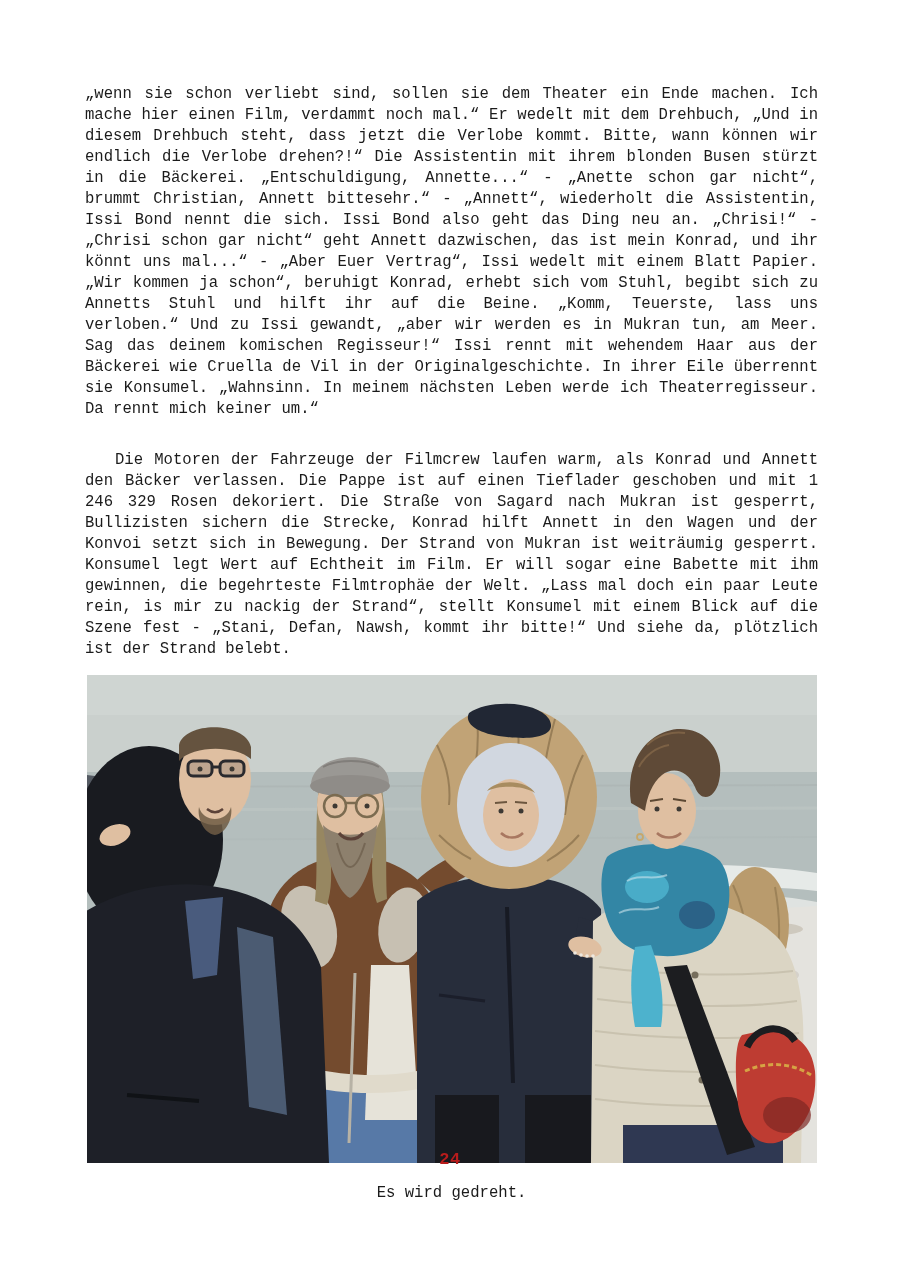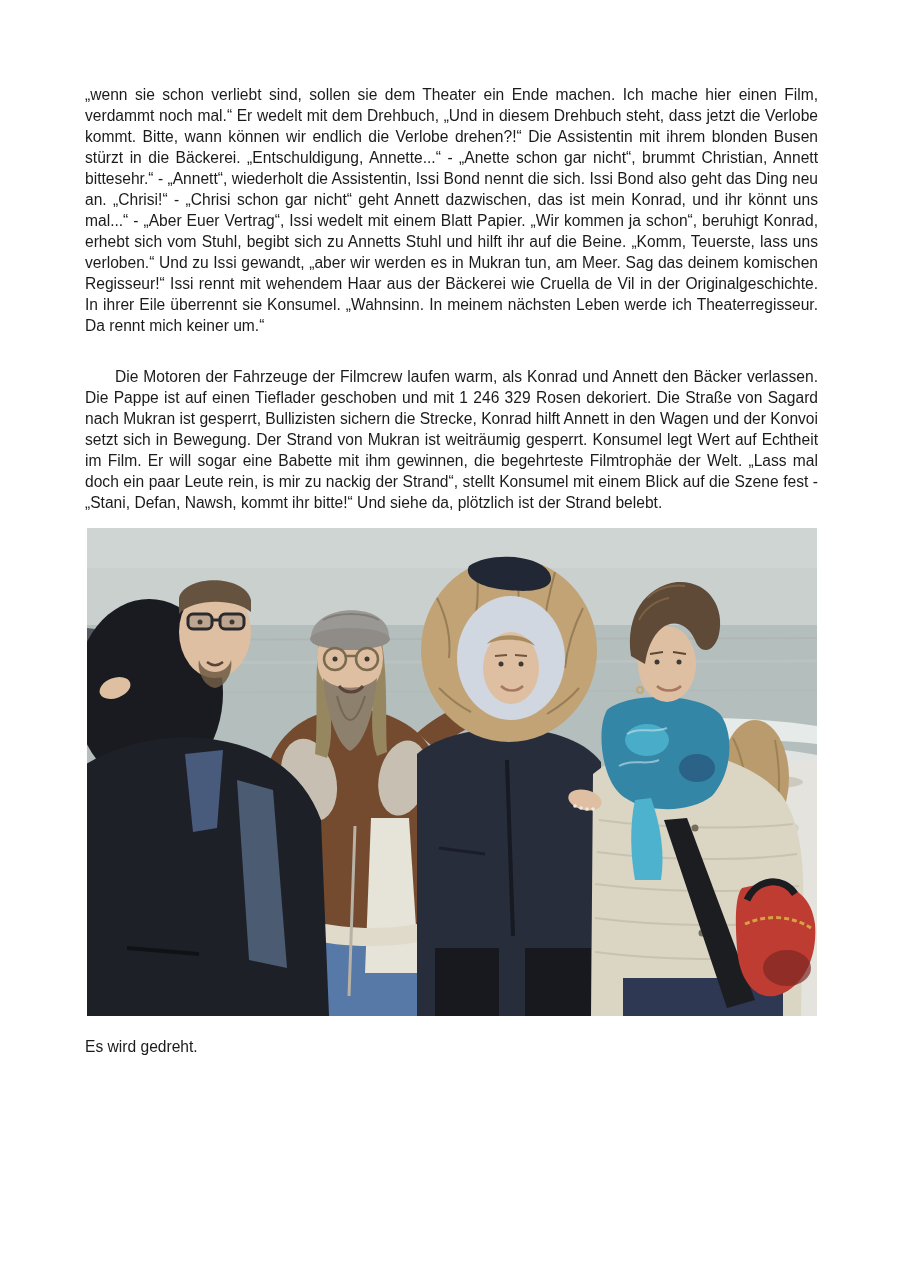--- a/index.html
+++ b/index.html
@@ -1,21 +1,21 @@
 <!DOCTYPE html>
 <html lang="de"><head>
 <meta charset="utf-8">
 <style>
   html, body { margin: 0; padding: 0; background: #ffffff; }
   .page {
     position: relative;
     width: 900px;
-    height: 1099px;
+    height: 1273px;
     background: #ffffff;
-    font-family: Liberation Sans, sans-serif;
+    font-family: Liberation Mono, monospace;
     color: #1b1b1b;
     overflow: hidden;
   }
   .content {
     position: absolute;
     left: 85px;
     top: 0;
     width: 733px;
   }
   .para {
@@ -30,29 +30,29 @@
     margin: 15px 0 0 2px;
     padding: 0;
     width: 730px;
     height: 488px;
     line-height: 0;
   }
   .caption {
     margin: 20px 0 8px 0;
     font-size: 15.6px;
     line-height: 21px;
-    text-align: left;
+    text-align: center;
   }
   .page-number {
     position: absolute;
     left: 0;
     right: 0;
     top: 1150px;
     text-align: center;
-    color: #15803d;
+    color: #b91c1c;
     font-weight: bold;
     font-size: 17px;
     letter-spacing: 0.5px;
   }
 </style>
 </head>
 <body>
 
 <div class="page">
   <div class="content">

